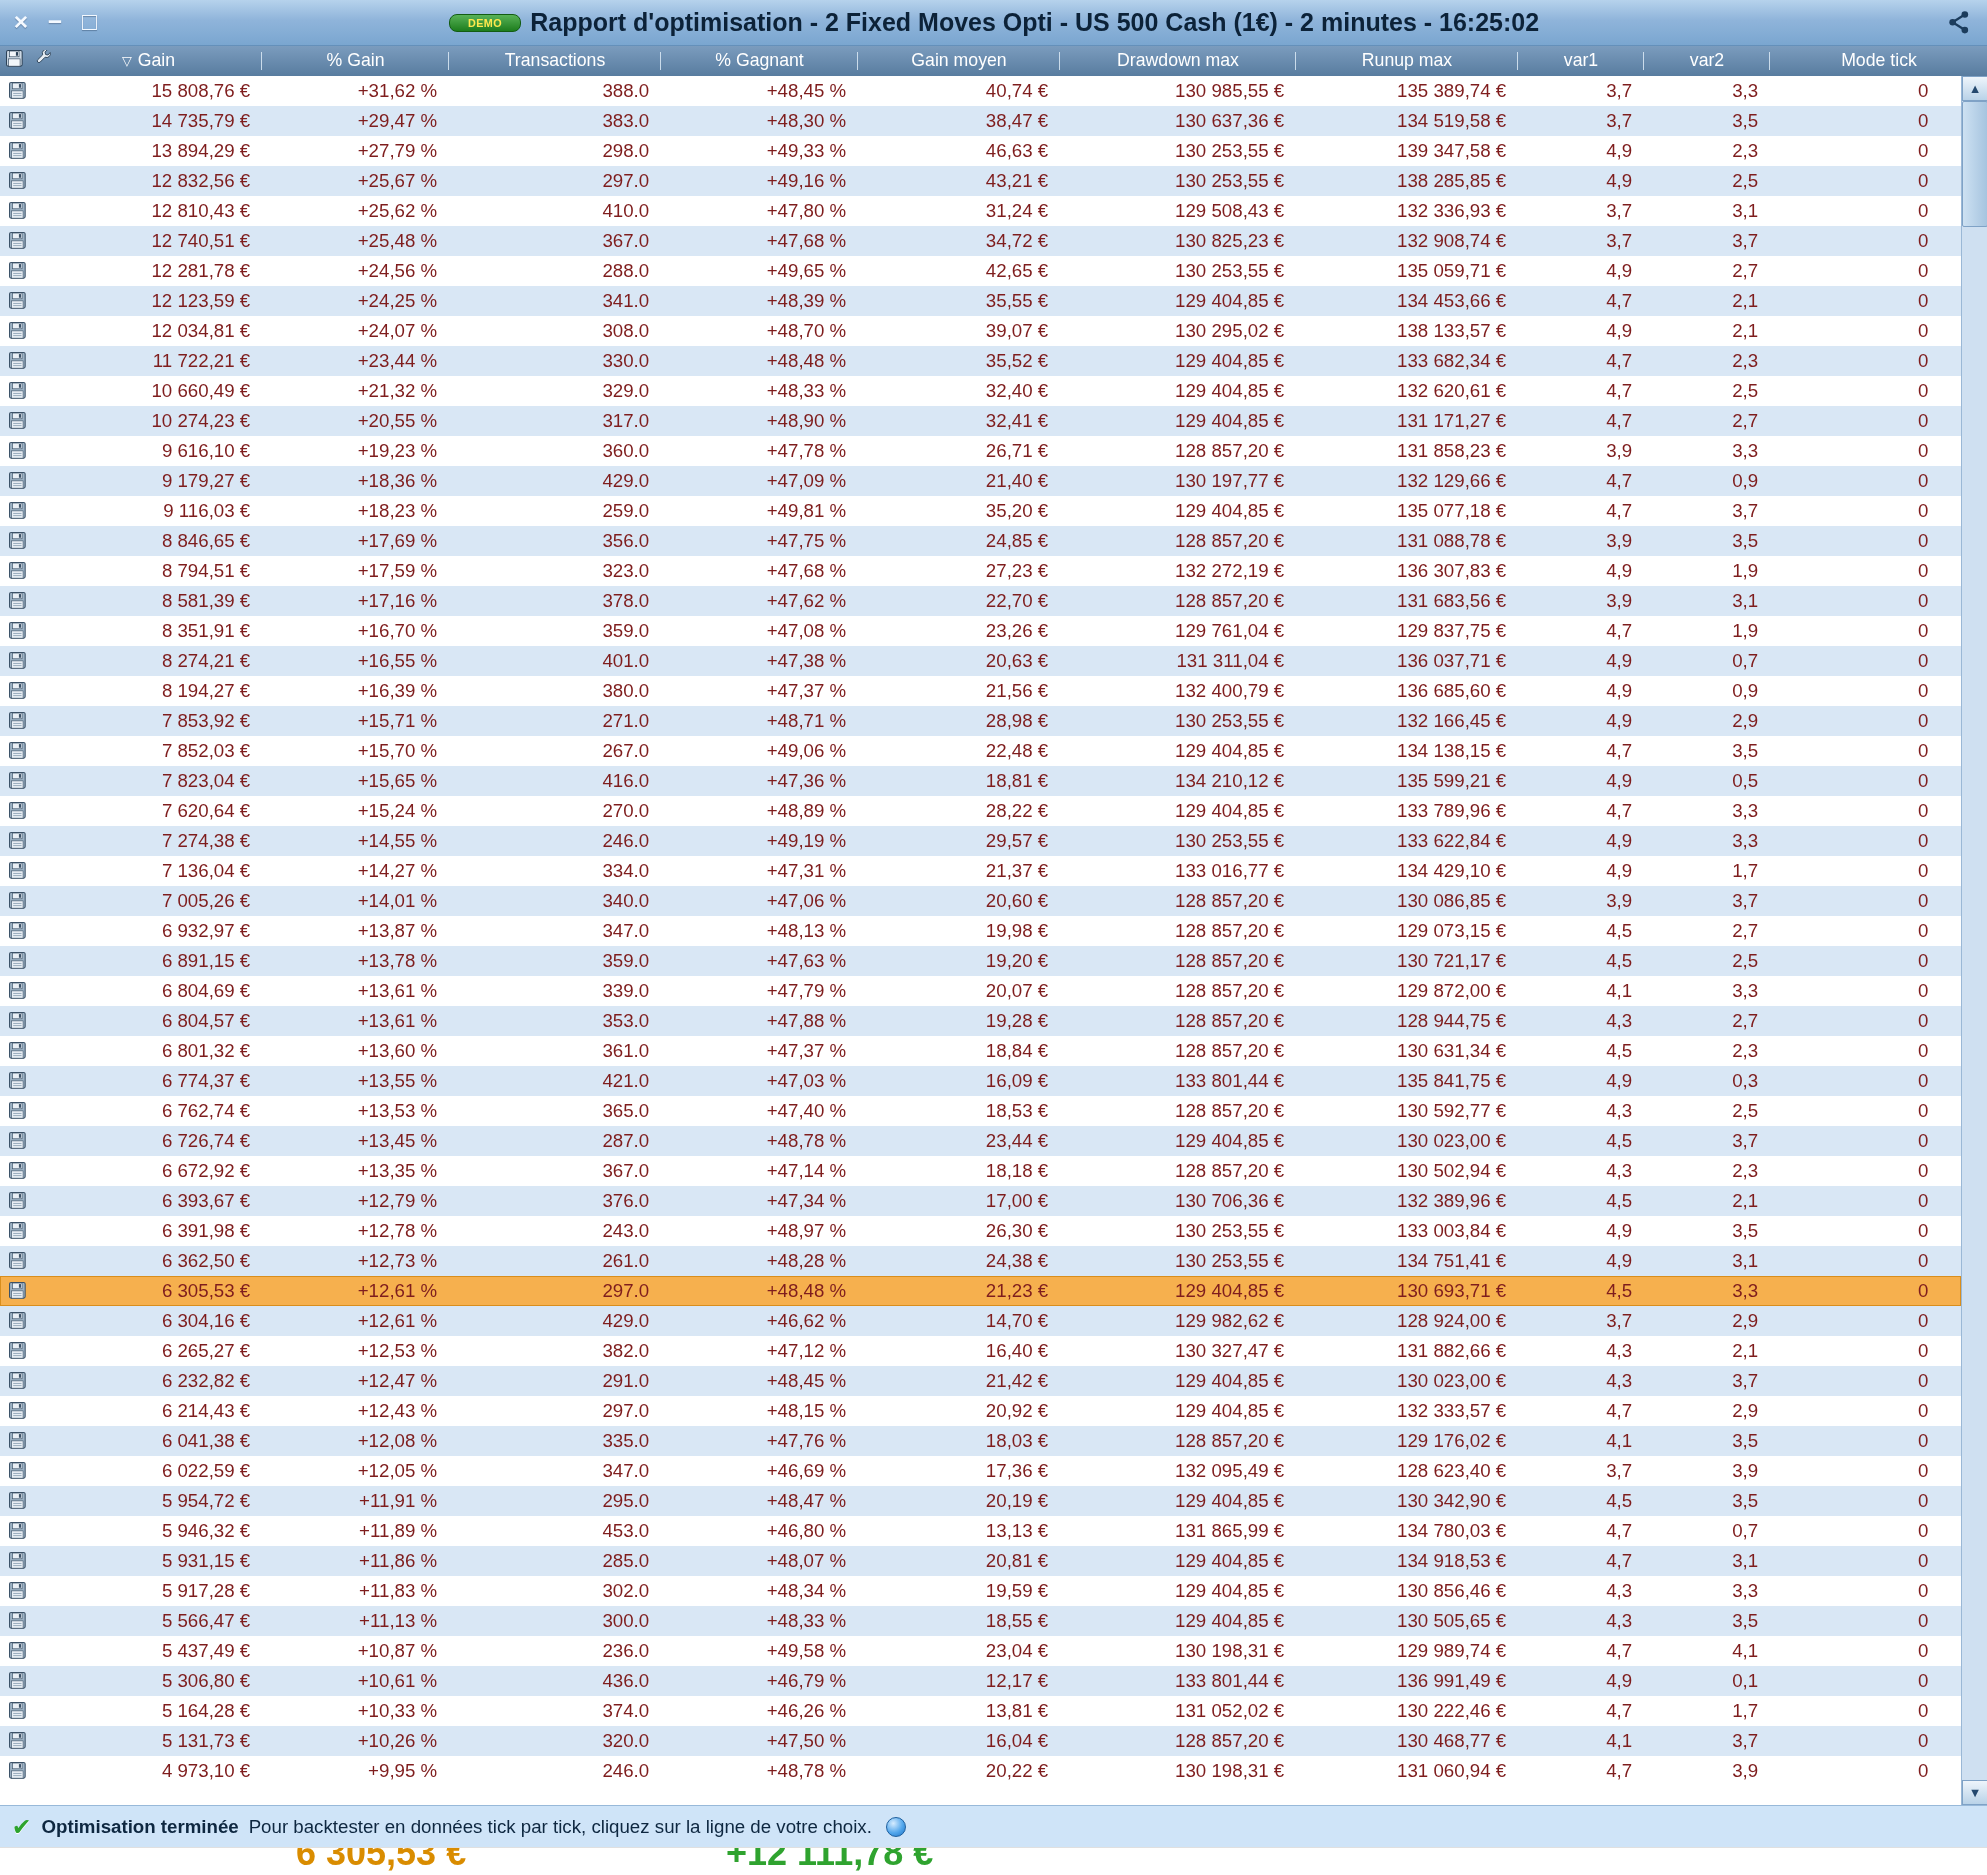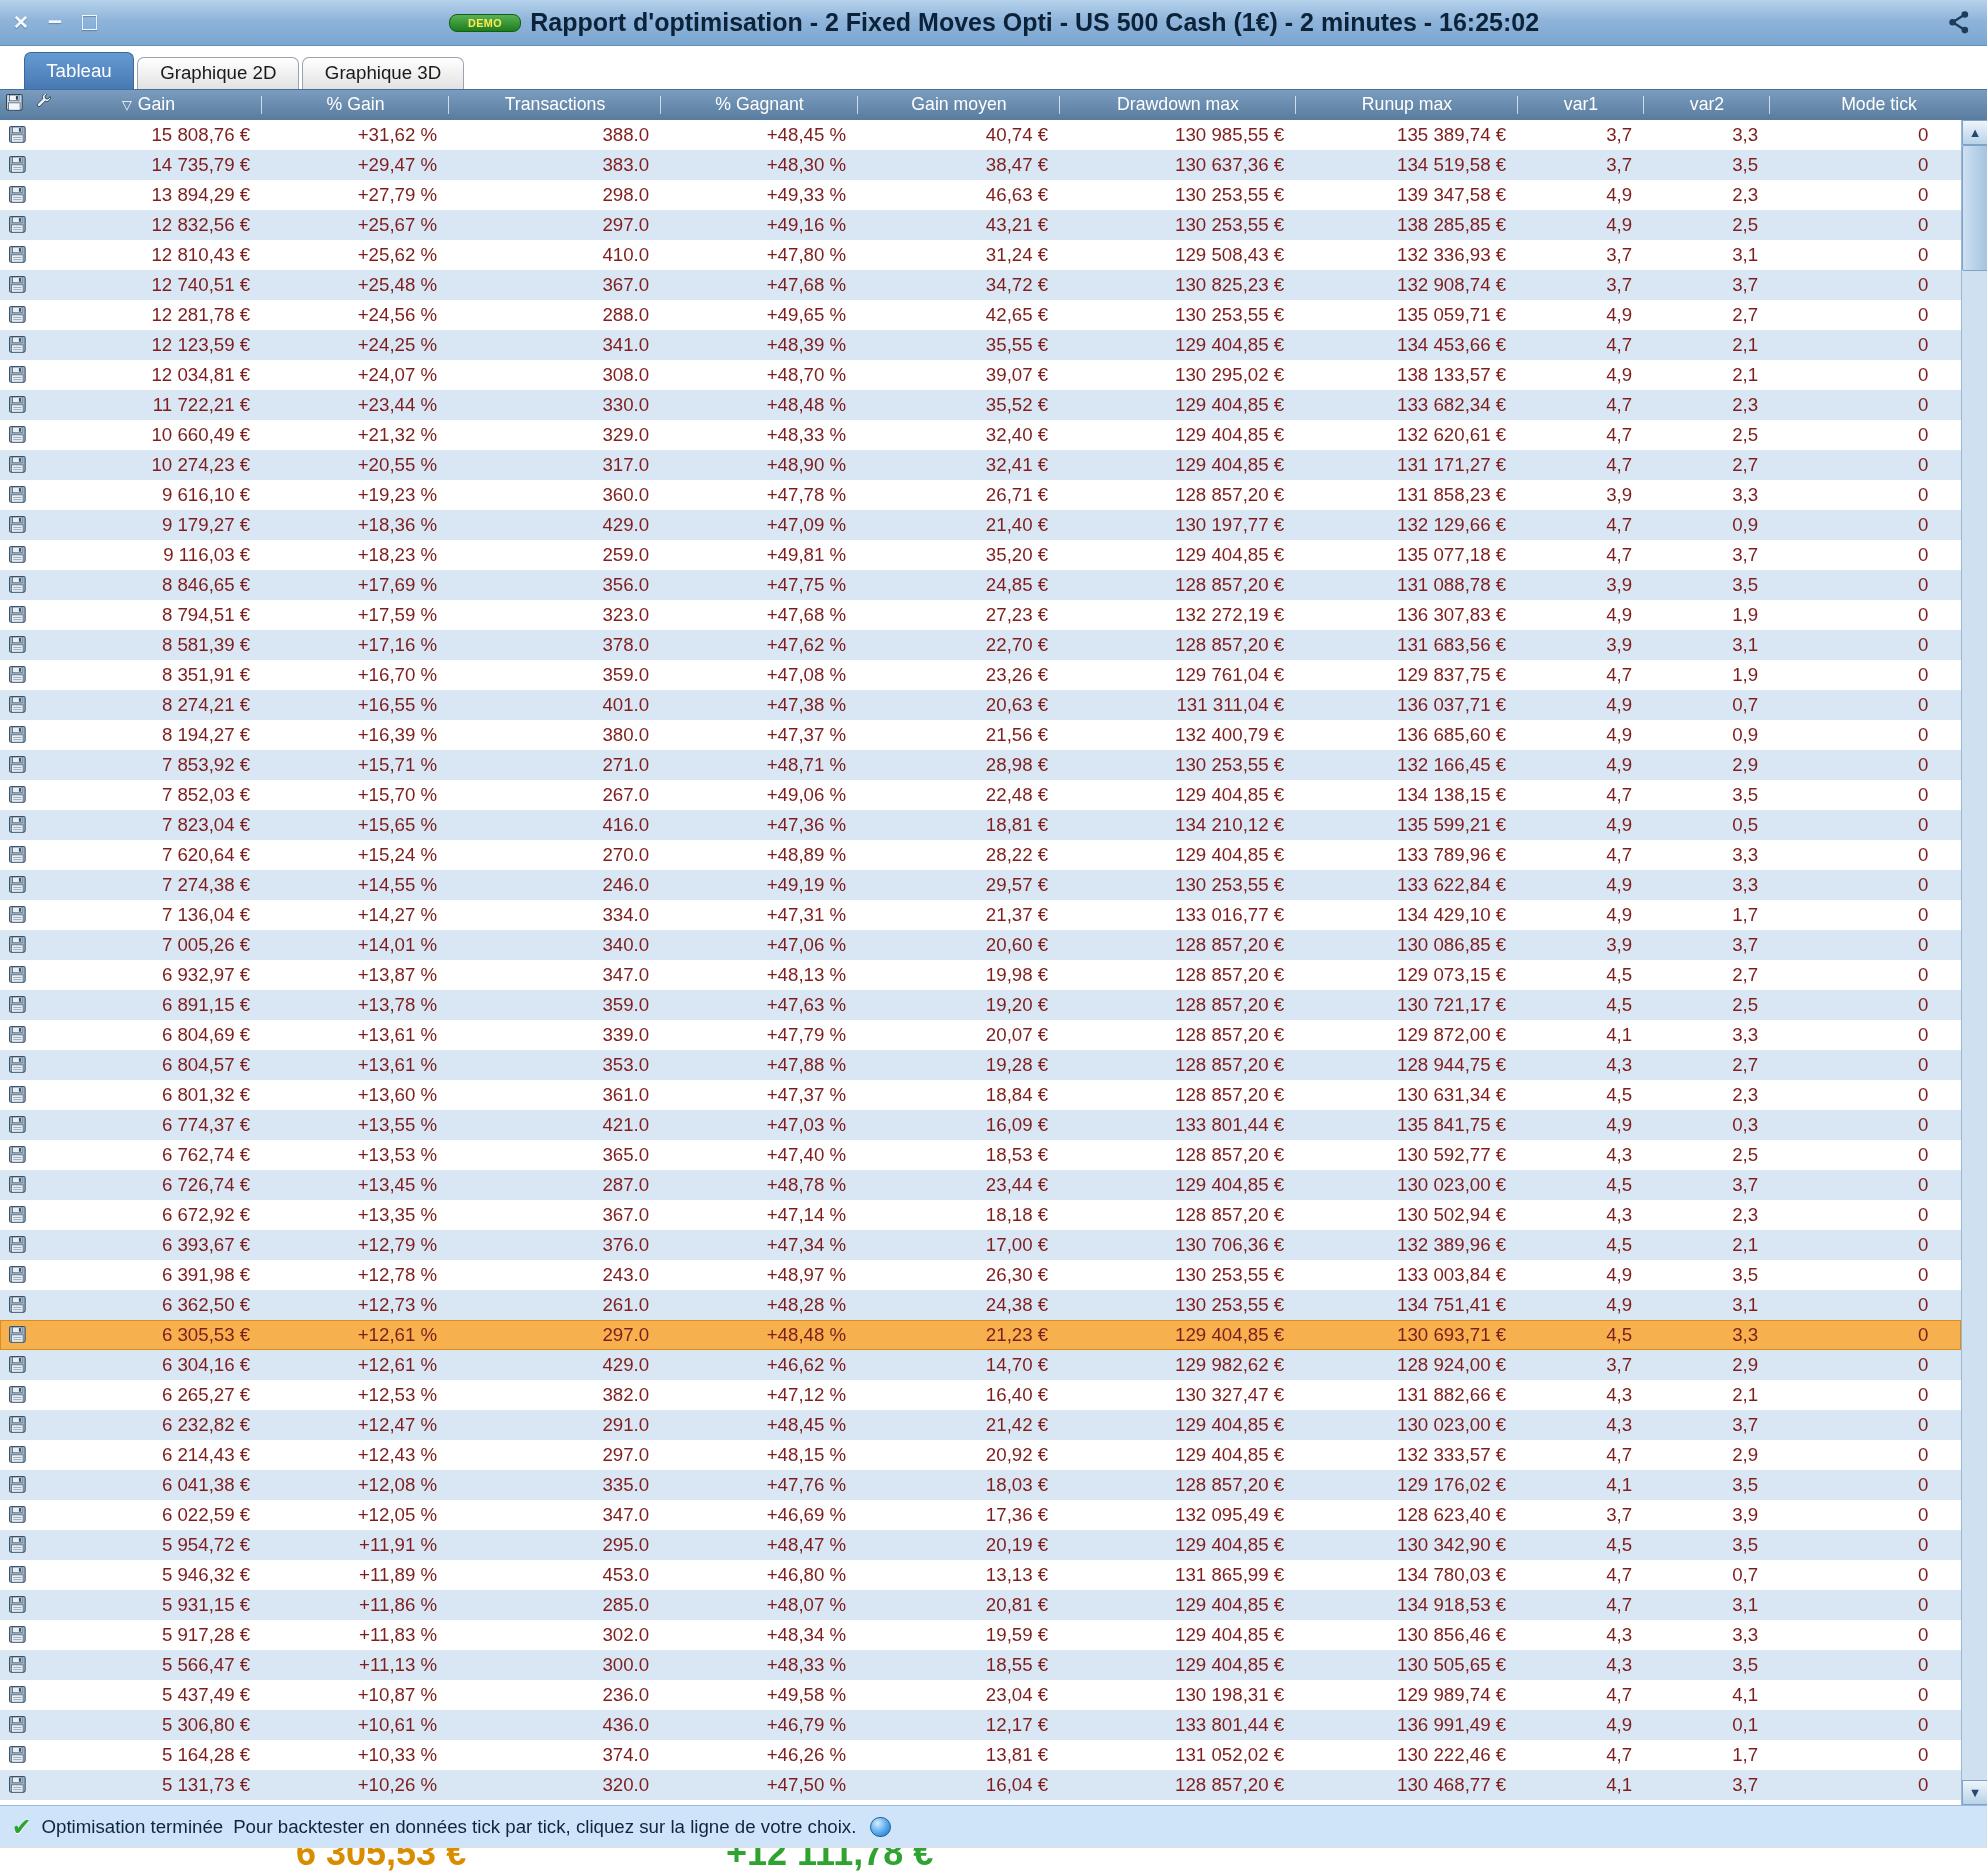--- a/index.html
+++ b/index.html
@@ -42,21 +42,21 @@
   
   .vscrollbar{flex:0 0 25.6px;background:#cfe0f1;border-left:1px solid #9ab8d6;position:relative;}
   .sb-btn{position:absolute;left:0;right:0;height:25.6px;background:linear-gradient(#eef5fb,#b9d2e8);border:1px solid #7fa2c6;box-sizing:border-box;color:#24486e;font-size:12.8px;display:flex;align-items:center;justify-content:center;}
   .sb-btn.up{top:0;}
   .sb-btn.down{bottom:0;}
   .sb-thumb{position:absolute;left:0;right:0;top:25.6px;height:126px;background:linear-gradient(90deg,#cde1f2,#a6c4df);border:1px solid #7fa2c6;box-sizing:border-box;border-radius:2px;}
 
   
   .statusbar{flex:0 0 41px;background:#cfe4f8;border-top:1px solid #98b9d9;display:flex;align-items:center;gap:9.9px;padding-left:11.8px;font-size:18.7px;color:#0e2740;}
   .check-icon{color:#2da32d;font-size:23.6px;font-weight:bold;text-shadow:0 1px 0 #ffffff;}
-  .status-strong{font-weight:normal;}
+  .status-strong{font-weight:bold;}
   .info-sphere{width:18.7px;height:18.7px;border-radius:50%;background:radial-gradient(circle at 35% 30%,#d6ecff,#53a7ec 55%,#1d72c4);border:1px solid #1d5f9e;margin-left:3.9px;}
 
   
   .behind-strip{flex:0 0 27.6px;background:#ffffff;position:relative;overflow:hidden;border-top:1px solid #e0e0e0;}
   .frag{position:absolute;top:-16.7px;font-weight:bold;font-size:36px;white-space:nowrap;}
   .frag.orange{left:296px;color:#d98c00;}
   .frag.green{left:726px;color:#2fa32f;}
 </style>
 </head>
 <body>
@@ -76,25 +76,20 @@
     <span class="share-wrap">
       <svg width="26.6" height="26.6" viewBox="0 0 24 24" aria-hidden="true">
         <path d="M6 12 L17 5 M6 12 L17 19" stroke="#1c3c5c" stroke-width="2" fill="none"></path>
         <circle cx="17" cy="5" r="3" fill="#1c3c5c"></circle>
         <circle cx="6" cy="12" r="3" fill="#1c3c5c"></circle>
         <circle cx="17" cy="19" r="3" fill="#1c3c5c"></circle>
       </svg>
     </span>
   </div>
 
-  <div class="tabbar" id="tabbar">
-      <div class="tab active">Tableau</div>
-      <div class="tab">Graphique 2D</div>
-      <div class="tab">Graphique 3D</div>
-    </div>
 
   <div class="thead" id="thead">
     <div class="th icon-th">
       <span>
         <svg width="16.7" height="16.7" viewBox="0 0 16 16" aria-hidden="true">
           <rect x="0.5" y="0.5" width="15" height="15" rx="1.5" fill="#cdd9e4" stroke="#2c4258"></rect>
           <rect x="3.5" y="1" width="9" height="5.5" fill="#f2f6fa" stroke="#2c4258" stroke-width="0.6"></rect>
           <rect x="9.5" y="2" width="2" height="3.5" fill="#2c4258"></rect>
           <rect x="2.5" y="8.5" width="11" height="7" fill="#f2f6fa" stroke="#2c4258" stroke-width="0.6"></rect>
         </svg>

